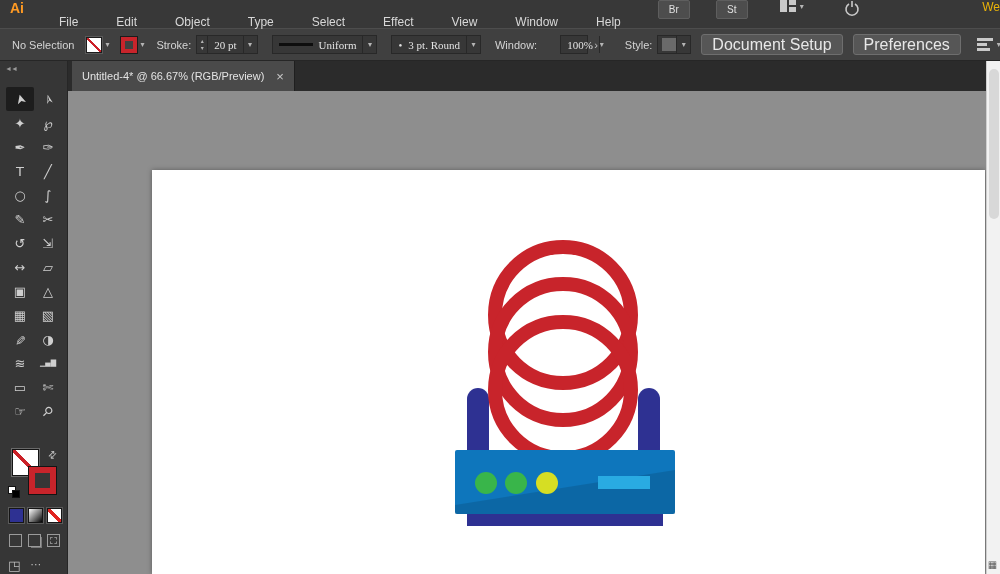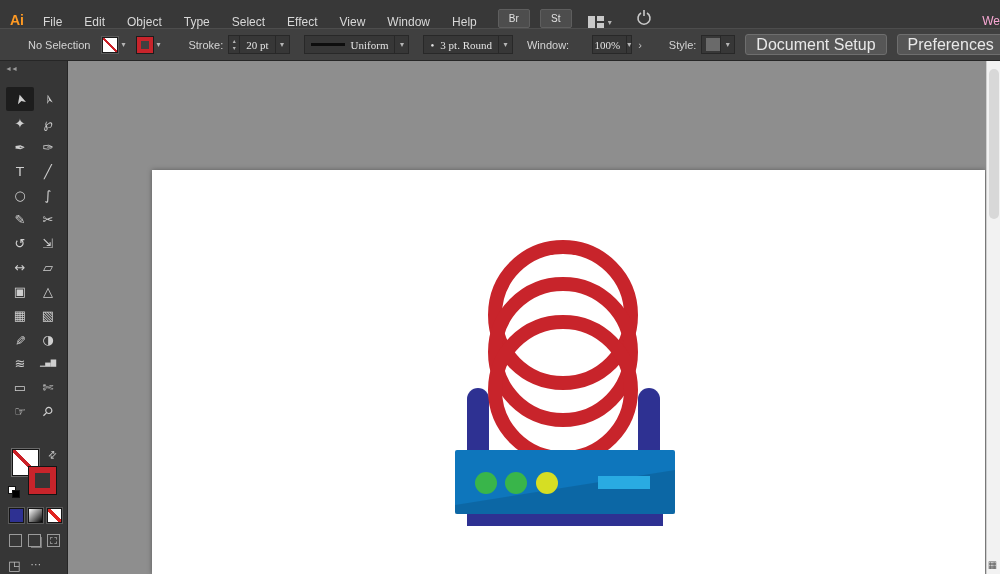--- a/index.html
+++ b/index.html
@@ -2,40 +2,40 @@
 <html><head>
 <meta charset="utf-8">
 <style>
   * { box-sizing: border-box; margin: 0; padding: 0; }
   html,body { width:1000px; height:574px; }
   body { font-family:"Liberation Sans",sans-serif; overflow:hidden; background:#8e8e8e; }
   #app { position:relative; width:1000px; height:574px; background:#8e8e8e; }
 
   
   .menubar { position:absolute; top:0; left:0; right:0; height:28px; background:#383838;
-             display:flex; align-items:flex-end; color:#d8d8d8; font-size:12px; z-index:30; }
+             display:flex; align-items:flex-start; color:#d8d8d8; font-size:12px; z-index:30;gap:16px; }
   .ai-logo { color:#ff9a23; font-weight:bold; font-size:14px; margin:0 8px 0 10px; }
   .menu-item { padding:8px 11px; height:28px; line-height:28px; cursor:default; }
   .mb-btn { width:32px; height:19px; background:#4d4d4d; border:1px solid #5e5e5e; border-radius:2px;
             color:#e0e0e0; font-size:10px; display:flex; align-items:center; justify-content:center; margin-left:10px; }
   .ws-group { display:flex; align-items:center; margin-left:16px; gap:4px; }
   .ws-icon { width:16px; height:12px; position:relative; }
   .ws-icon i { position:absolute; background:#c9c9c9; }
   .ws-icon i:nth-child(1){ left:0; top:0; width:7px; height:12px; }
   .ws-icon i:nth-child(2){ left:9px; top:0; width:7px; height:5px; }
   .ws-icon i:nth-child(3){ left:9px; top:7px; width:7px; height:5px; }
   .chev { color:#b5b5b5; font-size:8px; }
   .power-icon { margin-left:24px; }
-  .mb-right { margin-left:auto; margin-right:0; color:#f9a8d4; font-size:12px; white-space:nowrap; }
+  .mb-right { margin-left:auto; margin-right:0; color:#eab308; font-size:12px; white-space:nowrap; }
 
   
   .controlbar { position:absolute; top:28px; left:0; right:0; height:33px; background:#404040;
                 border-top:1px solid #4d4d4d; border-bottom:1px solid #262626;
                 display:flex; align-items:center; color:#d4d4d4; font-size:11px; z-index:29; }
-  .cb-label { margin-left:28px; white-space:nowrap; }
+  .cb-label { margin-left:12px; white-space:nowrap; }
   .mini-swatch { width:16px; height:16px; border:1px solid #1c1c1c; box-shadow:0 0 0 1px #5a5a5a; }
   .mini-none { background:linear-gradient(to top right,#fff 44%,#cb2027 44%,#cb2027 56%,#fff 56%); }
   .mini-stroke { border:4px solid #c8242b; background:#404040; outline:1px solid #1c1c1c; box-shadow:none; width:16px; height:16px; }
   .swatch-grp { display:flex; align-items:center; gap:3px; margin-left:12px; }
   .field { height:19px; background:#373737; border:1px solid #282828; display:flex; align-items:center;
            color:#e3e3e3;font-family:Liberation Serif, serif; }
   .field .val { padding:0 6px; white-space:nowrap; }
   .field .dd { width:14px; height:100%; border-left:1px solid #282828; display:flex; align-items:center;
                justify-content:center; color:#b5b5b5; font-size:8px; }
   .stepper { display:flex; flex-direction:column; justify-content:center; width:11px; height:19px;
@@ -165,21 +165,21 @@
       <span class="dd" style="margin-left:auto;">▾</span>
     </span>
 
     <span class="field" style="margin-left:14px; width:100px;">
       <span class="val" style="padding-right:0;">•</span>
       <span class="val">3 pt. Round</span>
       <span class="dd" style="margin-left:auto;">▾</span>
     </span>
 
     <span class="cb-label" style="margin-left:14px;">Window:</span>
-    <span class="field" style="margin-left:23px; width:40px;justify-content:flex-end;">
+    <span class="field" style="margin-left:23px; width:28px;">
       <span class="val">100%</span>
       <span class="dd" style="margin-left:auto;">▾</span>
     </span>
     <span class="sub-arrow">›</span>
 
     <span class="cb-label" style="margin-left:24px;">Style:</span>
     <span class="field" style="margin-left:5px; width:34px;">
       <span style="width:14px; height:13px; background:#6a6a6a; margin-left:4px;"></span>
       <span class="dd" style="margin-left:auto;">▾</span>
     </span>
@@ -190,20 +190,26 @@
     <span class="align-grp">
       <span class="align-ic">
           <i></i>
           <i></i>
           <i></i>
         </span>
       <span class="chev">▾</span>
     </span>
   </div>
 
+  <div class="tabstrip">
+    <div class="doc-tab">
+      <span>Untitled-4* @ 66.67% (RGB/Preview)</span>
+      <span class="tab-close">×</span>
+    </div>
+  </div>
 
   <div class="toolbar">
     <span class="collapse">◄◄</span>
     <div class="tools-grid">
         <div class="tool active">
           <span class="tg" style="transform: rotate(-105deg);">➤</span>
         </div>
         <div class="tool">
           <span class="tg" style="transform: rotate(-105deg);">➢</span>
         </div>

